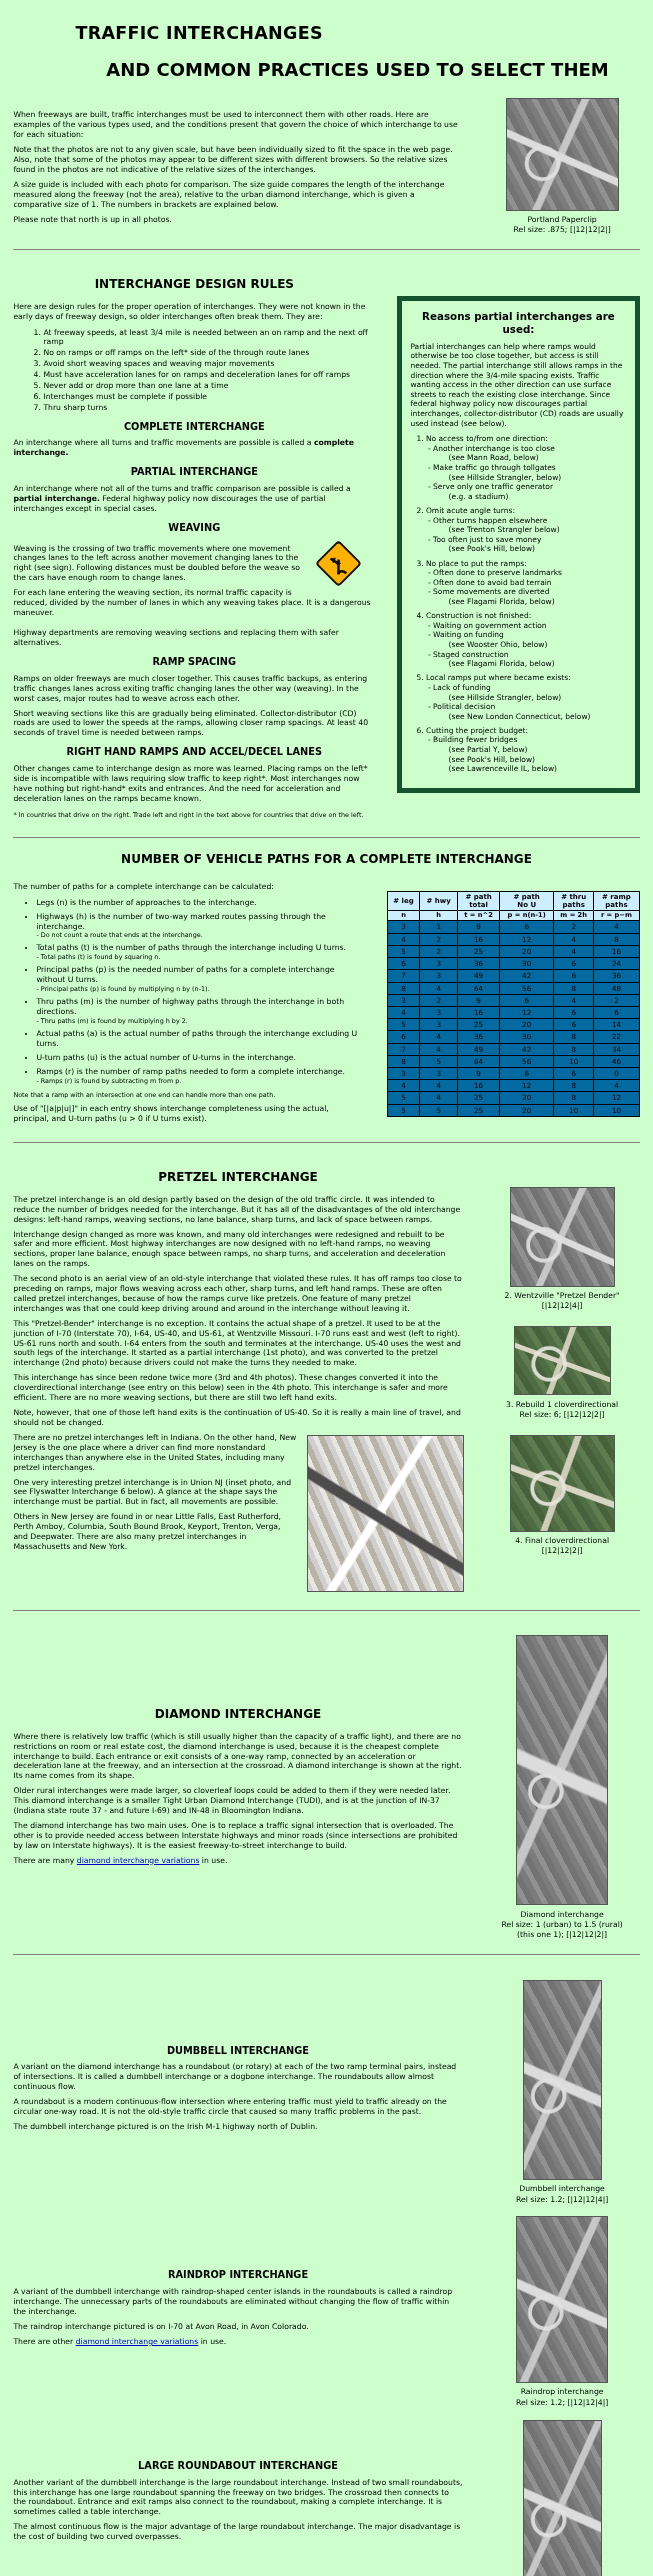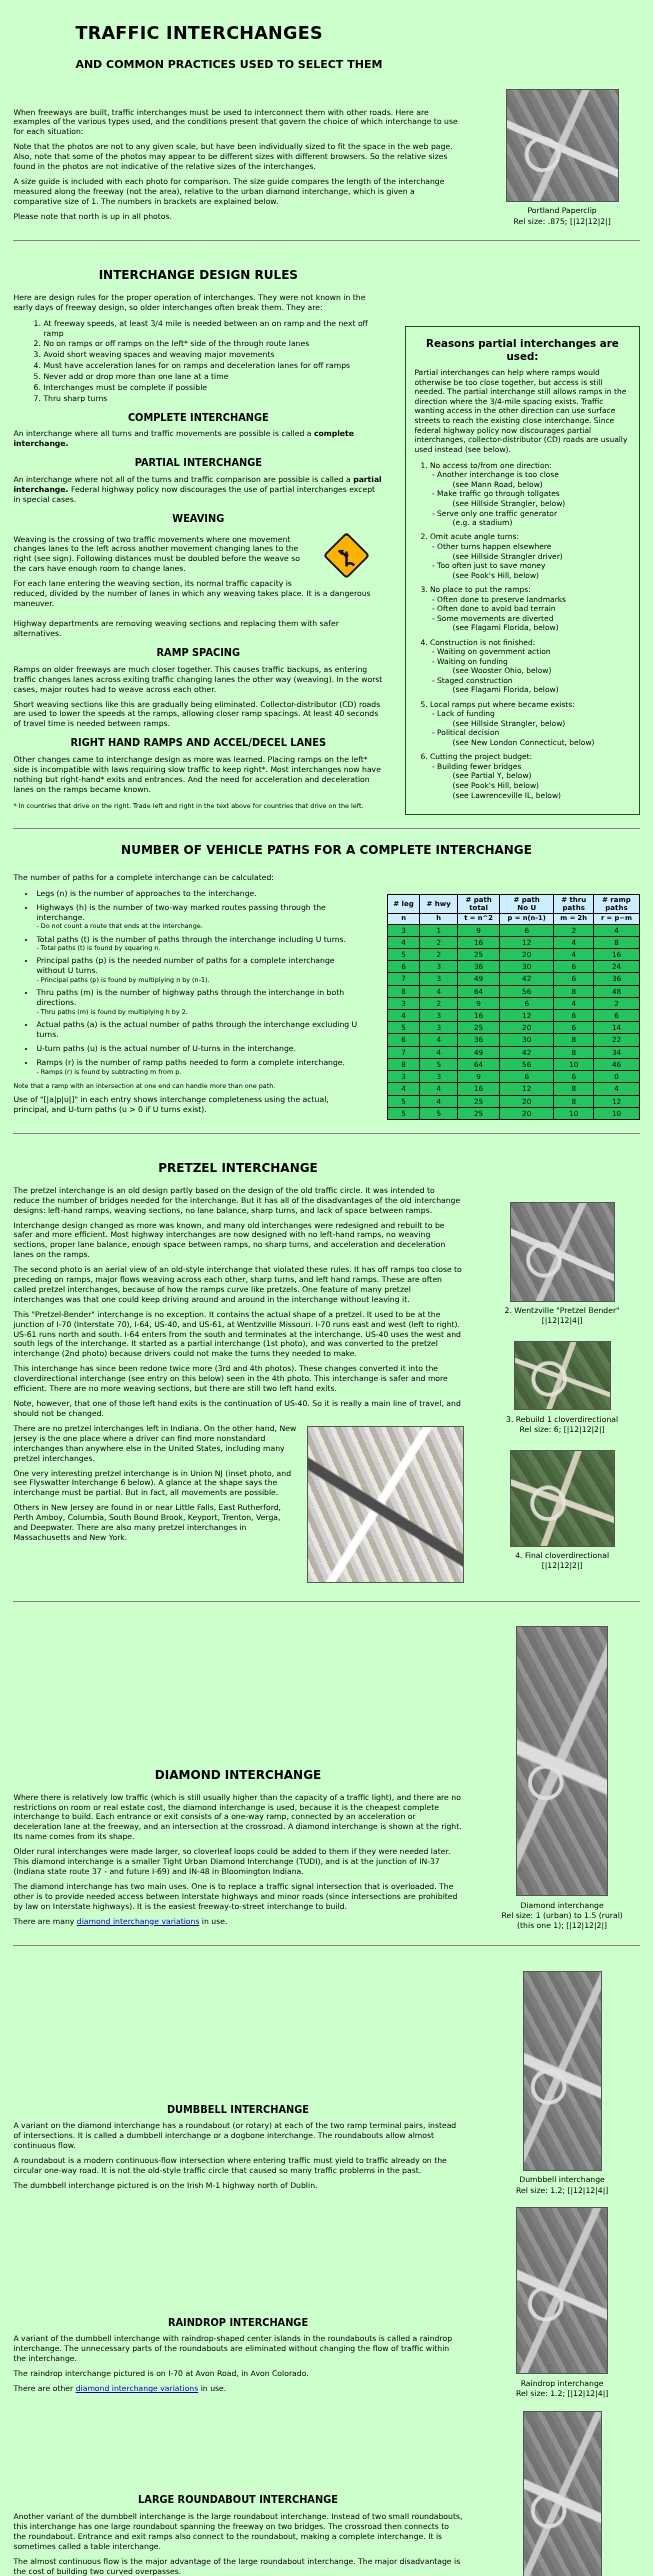--- a/index.html
+++ b/index.html
@@ -4,53 +4,53 @@
 <style>
   html,body{margin:0;padding:0;}
   body{
     width:653px;height:3091px;overflow:hidden;
     background:#ccffcc;color:#000;
     font-family:"DejaVu Sans","Liberation Sans",sans-serif;
     font-size:7.7px;line-height:1.28;
   }
   .page{padding:7.2px 13.4px 0 13.4px;}
   h1{font-size:17.5px;text-align:left;margin:14.4px 0 5.2px 62px;letter-spacing:0.3px;}
-  h2.sub{font-size:11px;margin:14.4px 0 17.5px 62px;}
+  h2.sub{font-size:18px;text-align:center;margin:14.4px 0 17.5px 62px;}
   h3.sec{font-size:12px;font-weight:bold;text-align:center;margin:13.4px 0 9.3px 0;}
   h4.subsec{font-size:9.8px;font-weight:bold;text-align:center;margin:8.2px 0 4.1px 0;}
   p{margin:5.2px 0;}
-  .row{display:flex;gap:22px;align-items:flex-end;}
+  .row{display:flex;gap:22px;align-items:center;}
   .col-text{flex:1;min-width:0;}
   .col-photos{width:155px;flex:0 0 155px;display:flex;flex-direction:column;align-items:center;}
   hr.divider{border:none;border-top:0.5px solid #848484;margin:13.4px 0;}
   a.lnk{color:#0000cc;text-decoration:underline;cursor:pointer;}
   .footnote{font-size:6.4px;margin-top:7.2px;}
   ol.rules{margin:6.2px 0 7.2px 0;padding-left:30px;}
   ol.rules li{margin:1px 0;}
   
   .reasons-box{
-    width:216px;flex:0 0 216px;border:1px solid #14532d;background:#ccffcc;
+    width:216px;flex:0 0 216px;border:5px solid #14532d;background:#ccffcc;
     padding:6.2px 8.2px 9.3px 8.2px;margin-top:1px;font-size:7.5px;
   }
   .reasons-box h4{font-size:10.3px;text-align:center;margin:3.1px 0 5.2px 0;}
   .reasons-box .r-intro{margin:0 0 6.2px 0;}
   ol.r-list{margin:0;padding-left:15.5px;}
   ol.r-list>li{margin:4.6px 0;}
   .r-sub{margin-left:2.1px;}
   .r-note{margin-left:20.6px;}
   
   .weave-block{overflow:hidden;}
   .weave-sign{float:right;width:47px;height:47px;margin:2.1px 13.4px 3.1px 9.3px;}
   
   ul.pbullets{margin:6.2px 0;padding-left:23px;}
   ul.pbullets>li{margin:4.1px 0;}
   .bnote{font-size:6.4px;line-height:1.25;}
   
   .tablewrap{width:253px;flex:0 0 253px;padding-top:2.1px;}
-  table.paths{border-collapse:collapse;width:100%;background:#22c55e;border:1px solid #000;}
+  table.paths{border-collapse:collapse;width:100%;background:#0369a1;border:1px solid #000;}
   table.paths th,table.paths td{border:0.5px solid #000;text-align:center;padding:1px 3.1px;font-size:7.2px;}
   table.paths th{background:#cceeff;white-space:pre-line;font-size:7px;line-height:1.15;}
   table.paths thead tr.subhdr th{font-size:6.7px;}
   tbody.grp{border-top:1.5px double #000;}
   
   .ph{position:relative;overflow:hidden;background:#858585;outline:0.5px solid #555;margin:0 auto;}
   .ph.gray{background:
     radial-gradient(circle at 32% 58%, rgba(0,0,0,0) 13.4px, rgba(225,225,225,.9) 14.4px, rgba(225,225,225,.9) 17px, rgba(0,0,0,0) 18.5px),
     linear-gradient(24deg, rgba(0,0,0,0) 45%, #dcdcdc 46%, #dcdcdc 50%, rgba(0,0,0,0) 51%),
     linear-gradient(114deg, rgba(0,0,0,0) 46%, #c7c7c7 47%, #c7c7c7 51%, rgba(0,0,0,0) 52%),
@@ -186,21 +186,21 @@
                 </div>
             </div>
             </div>
         </li>
           <li>
           <div class="r-t">Omit acute angle turns:</div>
           <div>
               <div class="r-sub">
               <div class="r-st">- Other turns happen elsewhere</div>
               <div>
-                  <div class="r-note">(see Hillside Strangler driver)</div>
+                  <div class="r-note">(see Trenton Strangler below)</div>
                 </div>
             </div>
               <div class="r-sub">
               <div class="r-st">- Too often just to save money</div>
               <div>
                   <div class="r-note">(see Pook's Hill, below)</div>
                 </div>
             </div>
             </div>
         </li>

